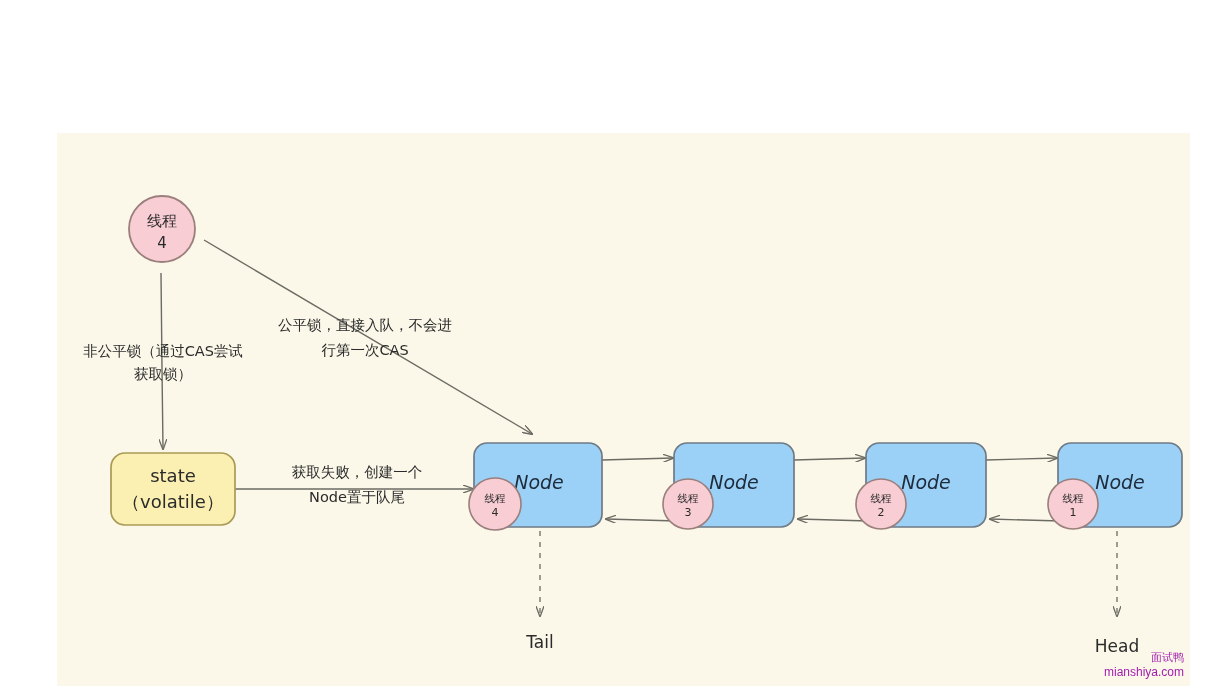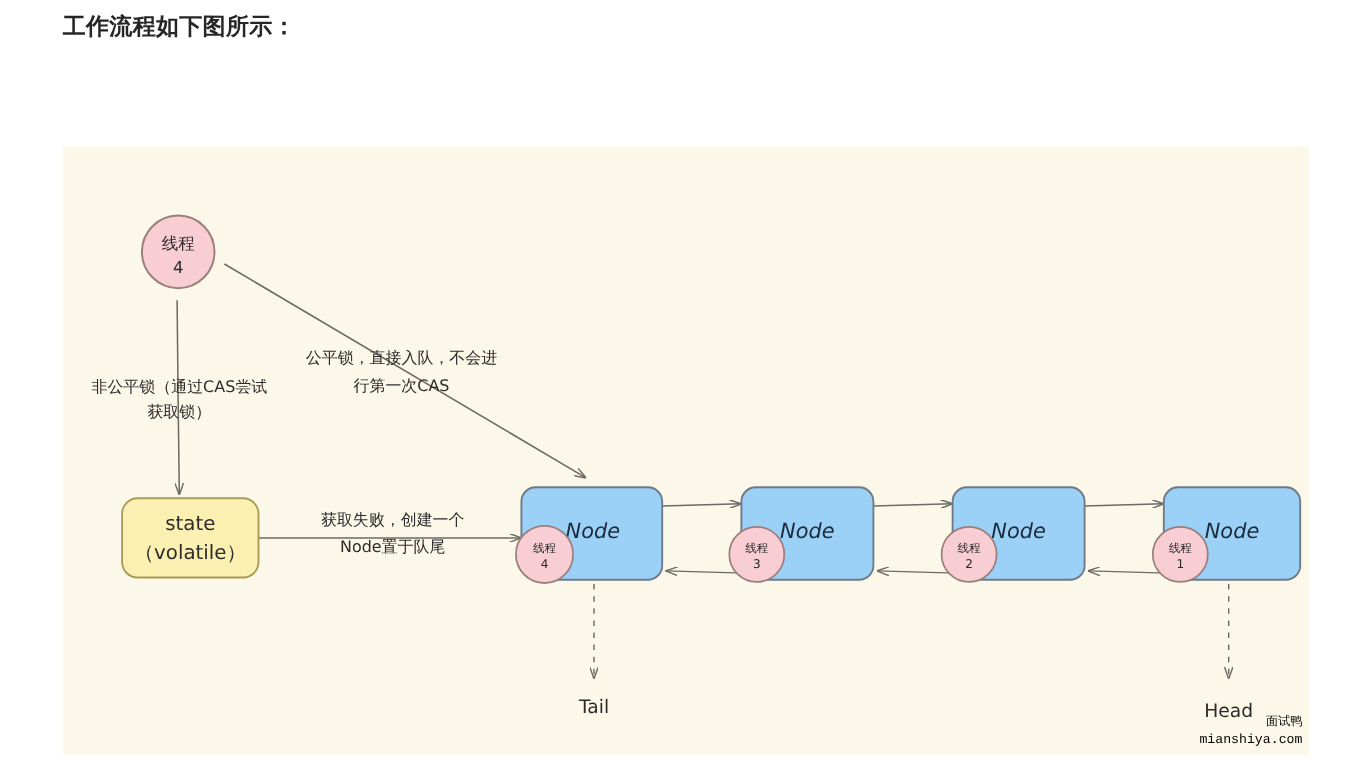--- a/index.html
+++ b/index.html
@@ -57,34 +57,33 @@
   }
   .hand-text {
     font-family: "DejaVu Sans", sans-serif;
     fill: #2b2b2b;
   }
   .watermark {
     position: absolute;
     right: 6px;
     bottom: 6px;
     text-align: right;
-    color: #000000;
-    font-family: Liberation Mono, monospace;
+    color: #a21caf;
+    font-family: Liberation Sans, sans-serif;
     line-height: 1.25;
     user-select: none;
   }
   .wm-cn { font-size: 11px; }
   .wm-url { font-size: 12px; text-align: center; }
 </style>
 </head>
 <body>
 
 <div class="page">
 
-  <div class="heading" id="heading-1">工作流程如下图所示：</div>
 
   <div class="canvas">
     <svg class="diagram-svg" viewBox="0 0 1133 553">
       <defs>
         <marker id="arrowhead" markerWidth="11" markerHeight="8" refX="10" refY="4" orient="auto" markerUnits="userSpaceOnUse">
           <path d="M0,0 L11,4 L0,8" fill="none" stroke="#6b6b63" stroke-width="1.3" stroke-linejoin="round" stroke-linecap="round"></path>
         </marker>
         <marker id="arrowhead-dash" markerWidth="11" markerHeight="8" refX="10" refY="4" orient="auto" markerUnits="userSpaceOnUse">
           <path d="M0,0 L11,4 L0,8" fill="none" stroke="#6b6b63" stroke-width="1.3" stroke-linejoin="round" stroke-linecap="round"></path>
         </marker>

